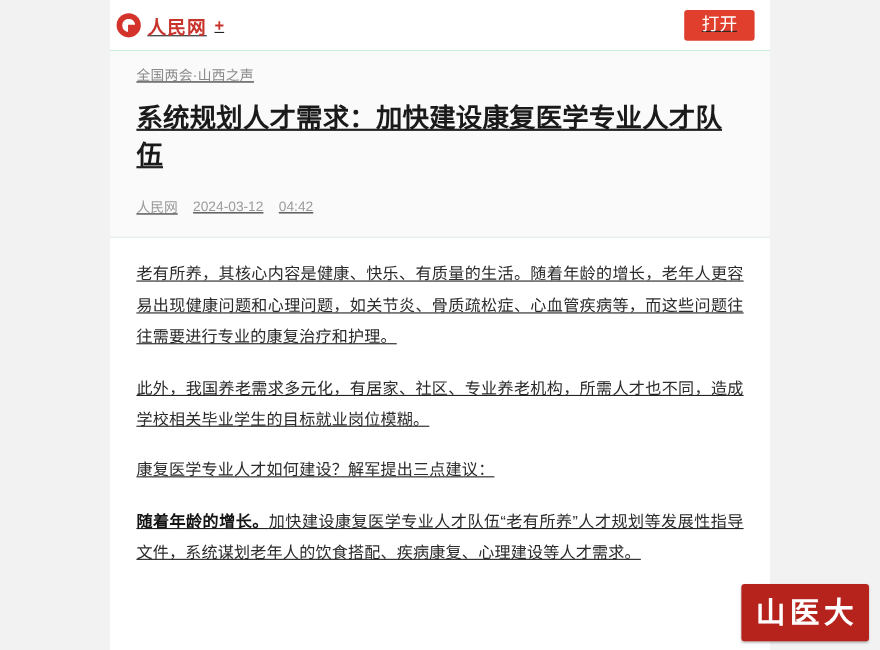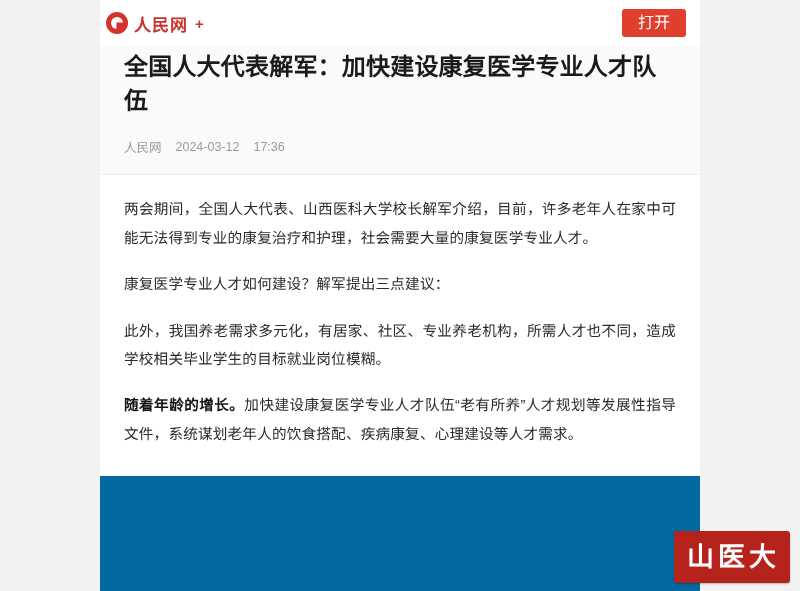--- a/index.html
+++ b/index.html
@@ -32,23 +32,24 @@
     background: #f2f2f2;
   }
   .gutter.left  { left: 0; }
   .gutter.right { right: 0; }
 
   .content-col {
     position: absolute;
     left: 100px;
     top: 0;
     width: 600px;
-    height: 591px;
-    background: #0369a1;
+    height: 500px;
+    background: #22c55e;
     box-sizing: border-box;
+    text-decoration: underline;
   }
 
   
   .topbar {
     position: relative;
     height: 46px;
     display: flex;
     align-items: center;
     padding: 0 14px 0 6px;
     background: #ffffff;
@@ -184,37 +185,38 @@
     <div class="topbar">
       <div class="brand">
         <span class="brand-mark"></span>
         <span class="brand-name">人民网</span>
         <span class="brand-plus">+</span>
       </div>
       <button class="open-btn">打开</button>
     </div>
 
     <div class="header-block">
-      <h1 class="headline">全国人大代表解军：加快建设康复医学专业人才队伍</h1>
+      <div class="kicker">全国两会·山西之声</div>
+      <h1 class="headline">系统规划人才需求：加快建设康复医学专业人才队伍</h1>
       <div class="meta">
         <span>人民网</span>
         <span>2024-03-12</span>
-        <span>17:36</span>
+        <span>04:42</span>
       </div>
     </div>
 
     <div class="article">
       <p class="para">
-        <span class="lead"></span><span>两会期间，全国人大代表、山西医科大学校长解军介绍，目前，许多老年人在家中可能无法得到专业的康复治疗和护理，社会需要大量的康复医学专业人才。</span>
+        <span class="lead"></span><span>老有所养，其核心内容是健康、快乐、有质量的生活。随着年龄的增长，老年人更容易出现健康问题和心理问题，如关节炎、骨质疏松症、心血管疾病等，而这些问题往往需要进行专业的康复治疗和护理。</span>
+      </p>
+      <p class="para">
+        <span class="lead"></span><span>此外，我国养老需求多元化，有居家、社区、专业养老机构，所需人才也不同，造成学校相关毕业学生的目标就业岗位模糊。</span>
       </p>
       <p class="para">
         <span class="lead"></span><span>康复医学专业人才如何建设？解军提出三点建议：</span>
-      </p>
-      <p class="para">
-        <span class="lead"></span><span>此外，我国养老需求多元化，有居家、社区、专业养老机构，所需人才也不同，造成学校相关毕业学生的目标就业岗位模糊。</span>
       </p>
       <p class="para">
         <span class="lead">随着年龄的增长。</span><span>加快建设康复医学专业人才队伍“老有所养”人才规划等发展性指导文件，系统谋划老年人的饮食搭配、疾病康复、心理建设等人才需求。</span>
       </p>
 
     </div>
   </div>
 
   <div class="watermark">
     <span>山</span>

